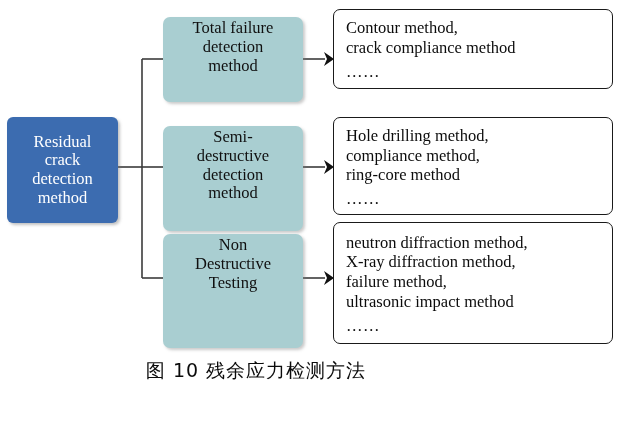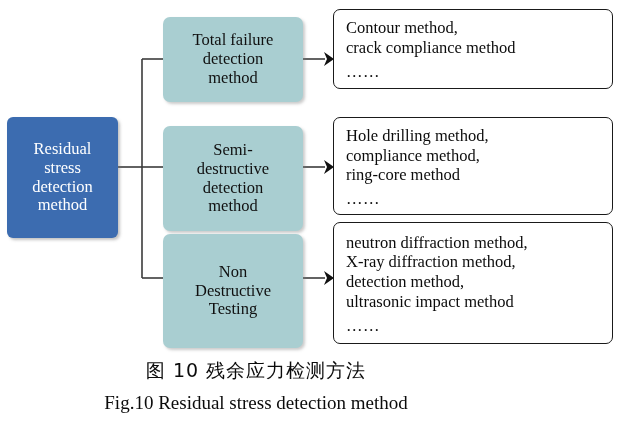--- a/index.html
+++ b/index.html
@@ -25,21 +25,21 @@
     height: 429px;
     pointer-events: none;
   }
 
   
   .root-node {
     position: absolute;
     left: 7px;
     top: 117px;
     width: 111px;
-    height: 121px;
+    height: 106px;
     border-radius: 6px;
     background: #3c6cb0;
     color: #ffffff;
     display: flex;
     align-items: center;
     justify-content: center;
     text-align: center;
     line-height: 1.13;
     font-size: 16.5px;
     box-shadow: 2px 2px 3px rgba(120,120,120,0.45);
@@ -50,21 +50,21 @@
 
   
   .cat-node {
     position: absolute;
     left: 163px;
     width: 140px;
     border-radius: 7px;
     background: #a9ced1;
     color: #101010;
     display: flex;
-    align-items: center;
+    align-items: flex-start;
     justify-content: center;
     text-align: center;
     line-height: 1.14;
     font-size: 16.5px;
     box-shadow: 2px 2px 3px rgba(125,125,125,0.4);
     box-sizing: border-box;
     padding: 2px 4px;
   }
   .cat-node .lines span { display: block; }
   #cat-0 { top: 17px;  height: 85px; }
@@ -141,21 +141,21 @@
     <g fill="#111111">
       <polygon points="324,52 334,59 324,66 327,59"></polygon>
       <polygon points="324,160 334,167 324,174 327,167"></polygon>
       <polygon points="324,271 334,278 324,285 327,278"></polygon>
     </g>
   </svg>
 
   <div class="root-node">
     <div class="lines">
       <span>Residual</span>
-      <span>stress</span>
+      <span>crack</span>
       <span>detection</span>
       <span>method</span>
     </div>
   </div>
 
   <div class="cat-node" id="cat-0">
     <div class="lines">
       <span>Total failure</span>
       <span>detection</span>
       <span>method</span>
@@ -193,22 +193,21 @@
       <span>compliance method,</span>
       <span>ring-core method</span>
       <span class="ellipsis">……</span>
     </div>
   </div>
 
   <div class="detail-box" id="detail-2">
     <div class="lines">
       <span>neutron diffraction method,</span>
       <span>X-ray diffraction method,</span>
-      <span>detection method,</span>
+      <span>failure method,</span>
       <span>ultrasonic impact method</span>
       <span class="ellipsis">……</span>
     </div>
   </div>
 
   <div class="caption" id="caption-cn">图 10  残余应力检测方法</div>
-  <div class="caption" id="caption-en">Fig.10 Residual stress detection method</div>
 
 </div>
 
 </body></html>

